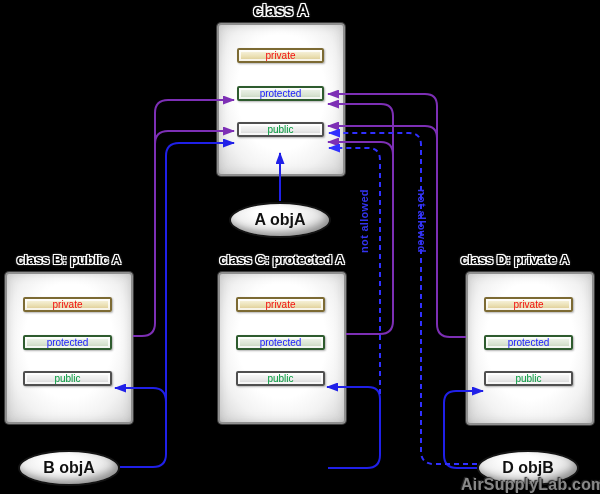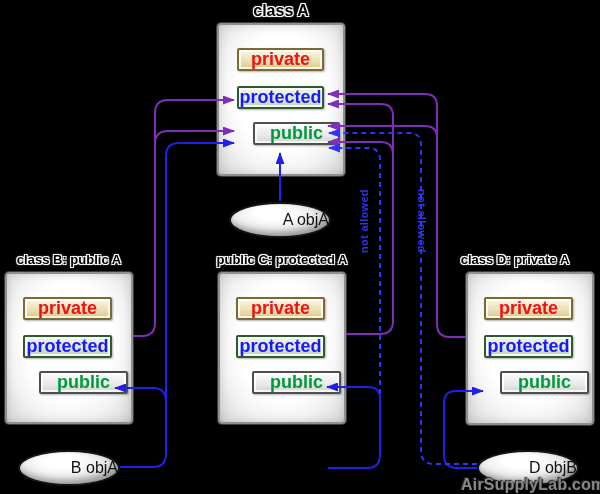--- a/index.html
+++ b/index.html
@@ -11,38 +11,38 @@
   .grp{
     position:absolute;box-sizing:border-box;border:2px solid #8f8f8f;border-radius:4px;
     background:radial-gradient(ellipse at 50% 45%, #ffffff 50%, #f2f2f2 72%, #d9d9d9 95%, #cccccc 100%);
     box-shadow:0 0 0 1px #3c3c3c, inset 0 0 10px rgba(140,140,140,.35);
   }
   .ttl{
     position:absolute;color:#000;font-weight:bold;text-align:center;white-space:nowrap;
     text-shadow:-1px -1px 0 #fff,1px -1px 0 #fff,-1px 1px 0 #fff,1px 1px 0 #fff,0 0 3px #fff;
   }
   .mem{
-    position:absolute;box-sizing:border-box;height:23px;border:2px solid;border-radius:2px;
+    position:absolute;box-sizing:border-box;height:15px;border:2px solid;border-radius:2px;
     display:flex;align-items:center;justify-content:center;
-    font-size:18px;font-weight:bold;
+    font-size:10px;font-weight:normal;
     box-shadow:inset 0 0 0 2px rgba(255,255,255,.78), 1px 1px 2px rgba(0,0,0,.3);
   }
   .m1{top:23px}.m2{top:61px}.m3{top:97px}
   .m-priv{border-color:#7c6a33;background:linear-gradient(#faf7e6,#eadfb2 60%,#d9c68c);color:#f21010;}
   .m-prot{border-color:#2e5b2e;background:linear-gradient(#f2f6ee,#dae5d3 60%,#c2d1b9);color:#1818ff;}
-  .m-pub {border-color:#4f4f4f;background:linear-gradient(#fbfbfb,#e9e9e9 60%,#d2d2d2);color:#009a3c;margin-left:16px;}
+  .m-pub {border-color:#4f4f4f;background:linear-gradient(#fbfbfb,#e9e9e9 60%,#d2d2d2);color:#009a3c;}
   .grp .mem{left:16px;width:89px;}
   #grpA .mem{left:18px;width:87px;}
   
   .obj{
     position:absolute;width:102px;height:36px;border-radius:50%;border:2px solid #141414;
-    box-sizing:border-box;display:flex;align-items:center;justify-content:flex-end;
+    box-sizing:border-box;display:flex;align-items:center;justify-content:center;
     background:radial-gradient(ellipse at 42% 28%, #ffffff 20%, #ececec 50%, #bdbdbd 88%, #a8a8a8 100%);
     box-shadow:inset -3px -4px 7px rgba(0,0,0,.28);
-    font-size:16px;font-weight:normal;color:#111;z-index:2;
+    font-size:16px;font-weight:bold;color:#111;z-index:2;
   }
   
   .vtext{
     position:absolute;width:80px;text-align:center;font-size:11px;font-weight:bold;
     color:#3333ee;z-index:6;letter-spacing:0.3px;
   }
   .rotL{transform:rotate(-90deg);}
   .rotR{transform:rotate(90deg);}
   
   #wires{position:absolute;left:0;top:0;z-index:5;pointer-events:none;}
@@ -66,21 +66,21 @@
     <div class="mem m3 m-pub">public</div>
   </div>
 
   <div class="ttl" style="left:0px;top:252px;width:138px;font-size:13px;">class B: public A</div>
   <div class="grp" style="left:5px;top:272px;width:128px;height:152px;">
     <div class="mem m1 m-priv">private</div>
     <div class="mem m2 m-prot">protected</div>
     <div class="mem m3 m-pub">public</div>
   </div>
 
-  <div class="ttl" style="left:213px;top:252px;width:138px;font-size:13px;">public C: protected A</div>
+  <div class="ttl" style="left:213px;top:252px;width:138px;font-size:13px;">class C: protected A</div>
   <div class="grp" style="left:218px;top:272px;width:128px;height:152px;">
     <div class="mem m1 m-priv">private</div>
     <div class="mem m2 m-prot">protected</div>
     <div class="mem m3 m-pub">public</div>
   </div>
 
   <div class="ttl" style="left:446px;top:252px;width:138px;font-size:13px;">class D: private A</div>
   <div class="grp" style="left:466px;top:272px;width:128px;height:153px;">
     <div class="mem m1 m-priv">private</div>
     <div class="mem m2 m-prot">protected</div>

